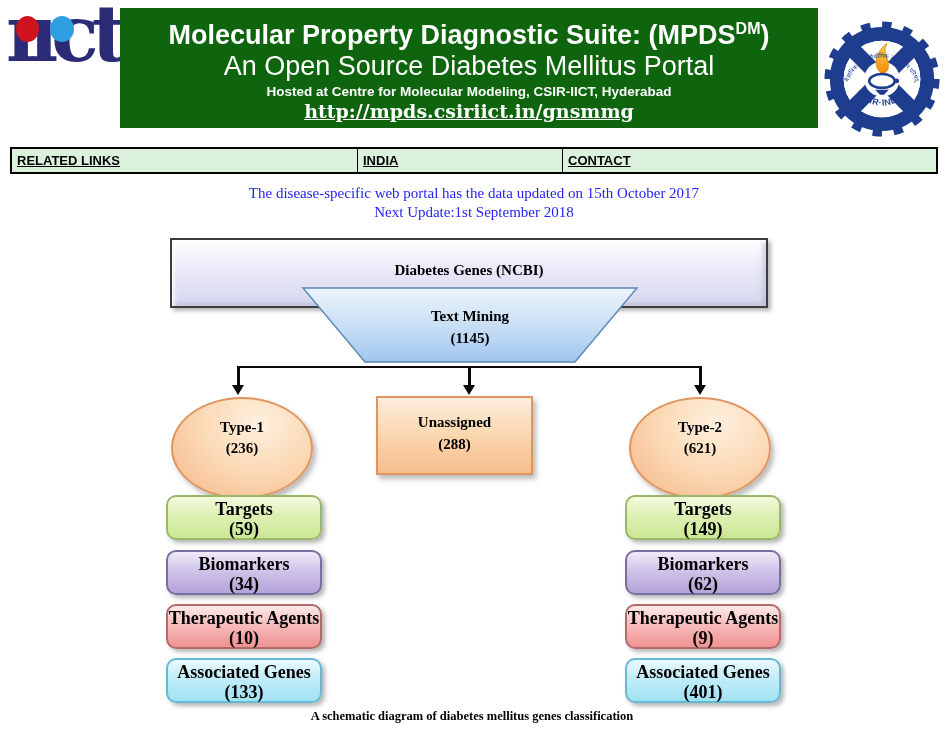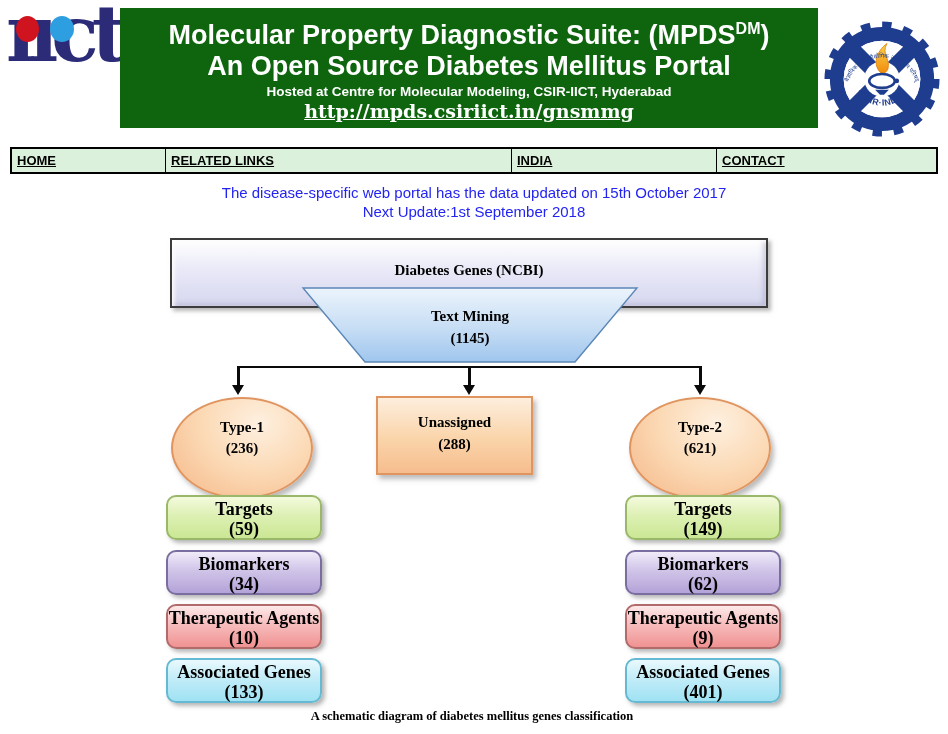--- a/index.html
+++ b/index.html
@@ -10,38 +10,38 @@
   .iict-logo{position:absolute;left:8px;top:10px;width:110px;height:118px;}
   .iict-dot{position:absolute;border-radius:50%;}
   .iict-dot.red{left:8px;top:6px;width:23px;height:26px;background:#cf1420;}
   .iict-dot.blue{left:42px;top:6px;width:24px;height:26px;background:#2d9fe0;}
   .iict-text{position:absolute;left:-2px;top:-22px;font-family:"DejaVu Serif","Liberation Serif",serif;
              font-weight:bold;font-size:78px;color:#2b2b78;letter-spacing:-7px;}
   .green-banner{position:absolute;left:120px;top:8px;width:698px;height:120px;background:#0e650e;
                 color:#fff;text-align:center;}
   .gb-line1{margin-top:5px;font-size:27px;font-weight:bold;line-height:32px;}
   .gb-line1 sup{font-size:16px;}
-  .gb-line2{font-size:27px;font-weight:bold;line-height:31px;}
+  .gb-line2{font-size:27px;font-weight:normal;line-height:31px;}
   .gb-line3{font-size:13.5px;font-weight:bold;line-height:17px;margin-top:1px;}
   .gb-line4{font-family:"DejaVu Serif","Liberation Serif",serif;font-size:19px;font-weight:bold;
             line-height:22px;}
   .gb-line4 span{text-decoration:underline;cursor:pointer;}
   .csir-logo{position:absolute;left:823px;top:20px;width:118px;height:118px;}
 
   
   .navbar{position:absolute;left:10px;top:147px;width:924px;height:23px;border:2px solid #000;
           display:flex;background:#dcf1dc;}
   .nav-cell{display:flex;align-items:center;padding-left:5px;border-right:1.5px solid #000;
             font-size:13px;font-weight:bold;text-decoration:underline;color:#000;cursor:pointer;}
   .nav-cell:last-child{border-right:none;}
   .w1{width:148px}.w2{width:340px}.w3{width:199px}.w4{flex:1}
 
   
   .notice{position:absolute;left:0;top:184px;width:948px;text-align:center;color:#2424f2;
-          font-size:15px;line-height:18.5px;}
+          font-size:15px;line-height:18.5px;font-family:Liberation Serif, serif;}
 
   
   .serifb{font-family:"Liberation Serif","DejaVu Serif",serif;font-weight:bold;color:#000;}
   .topbox{position:absolute;left:170px;top:238px;width:594px;height:46px;border:2px solid #3c3c3c;
           background:linear-gradient(180deg,#ffffff 0%,#e9e9f8 45%,#d7d7ef 100%);
           box-shadow:3px 3px 4px rgba(125,125,125,.55), inset 2px 2px 4px #fff, inset -3px -2px 5px rgba(150,150,185,.45);
           text-align:center;font-size:15px;line-height:21px;padding-top:20px;}
   .funnel-svg{position:absolute;left:298px;top:287px;}
   .funnel-label{position:absolute;left:370px;top:305px;width:200px;text-align:center;
                 font-size:15px;line-height:22px;}
@@ -115,21 +115,20 @@
     <path d="M53,71 L67,71 L62,76 L58,76 Z" fill="#1f3d8f"></path>
     <text font-family="Liberation Sans,sans-serif" font-size="9" font-weight="bold" fill="#1f3d8f" letter-spacing="0.5">
       <textPath href="#arcBottom" startOffset="50%" text-anchor="middle">·CSIR·INDIA·</textPath>
     </text>
     <text font-family="Liberation Sans,sans-serif" font-size="6" fill="#1f3d8f">
       <textPath href="#arcTop" startOffset="50%" text-anchor="middle">वैज्ञानिक तथा औद्योगिक अनुसंधान परिषद्</textPath>
     </text>
   </svg>
 
   <div class="navbar">
-    <div class="nav-cell w1">HOME</div>
     <div class="nav-cell w2">RELATED LINKS</div>
     <div class="nav-cell w3">INDIA</div>
     <div class="nav-cell w4">CONTACT</div>
   </div>
 
   <div class="notice">
     <div>The disease-specific web portal has the data updated on 15th October 2017</div>
     <div>Next Update:1st September 2018</div>
   </div>
 

